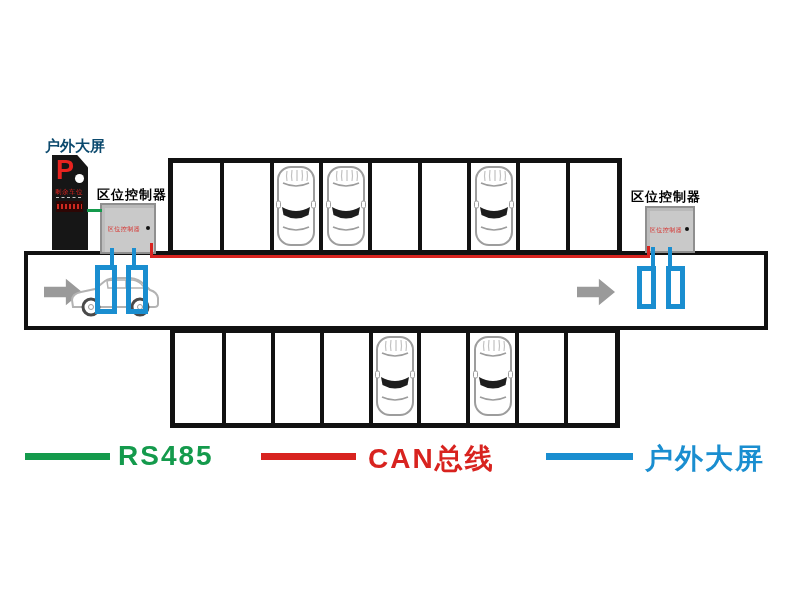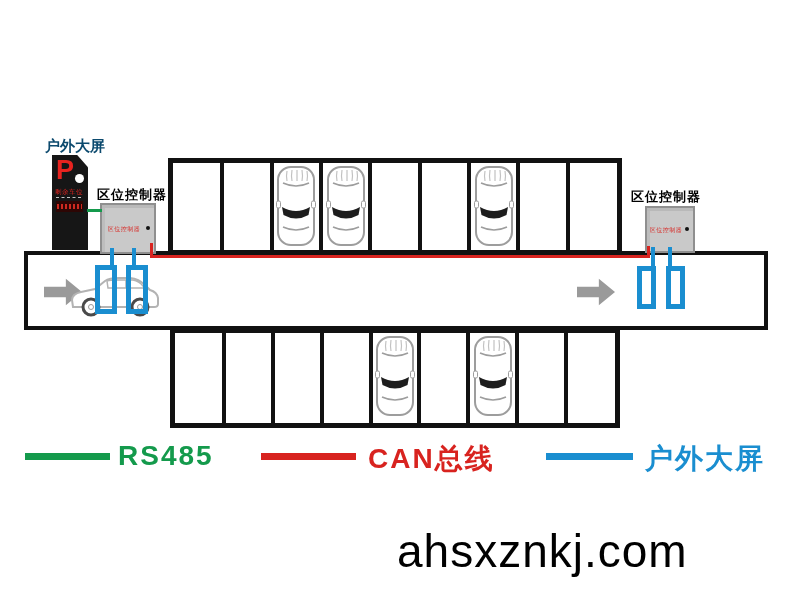--- a/index.html
+++ b/index.html
@@ -211,14 +211,13 @@
 
   <div id="legend">
       <div class="abs legend-swatch" style="left: 25px; width: 85px; background: rgb(20, 154, 76);"></div>
       <div class="abs legend-text" style="left: 118px; color: rgb(20, 154, 76);">RS485</div>
       <div class="abs legend-swatch" style="left: 261px; width: 95px; background: rgb(216, 35, 31);"></div>
       <div class="abs legend-text" style="left: 368px; color: rgb(216, 35, 31);">CAN总线</div>
       <div class="abs legend-swatch" style="left: 546px; width: 87px; background: rgb(26, 142, 208);"></div>
       <div class="abs legend-text" style="left: 645px; color: rgb(26, 142, 208);">户外大屏</div>
     </div>
 
-  <div class="abs z10" id="watermark">ahsxznkj.com</div>
 </div>
 
 </body></html>

